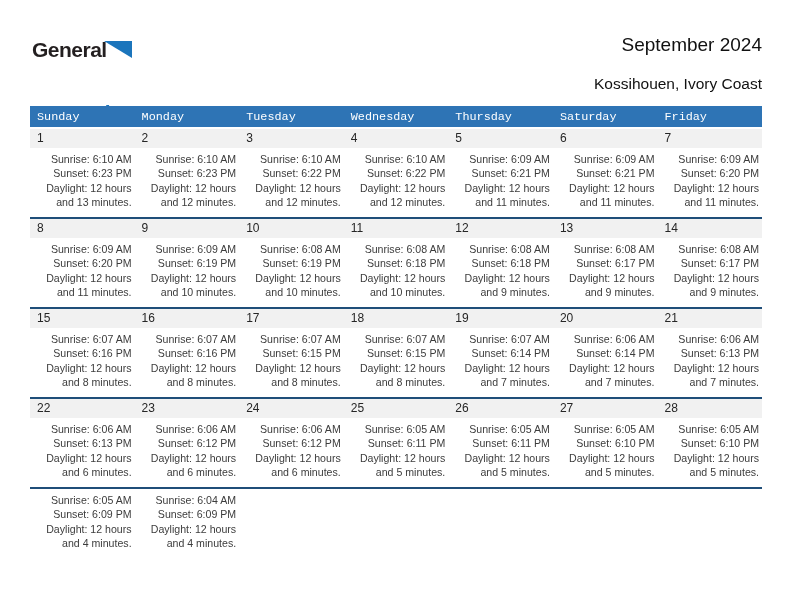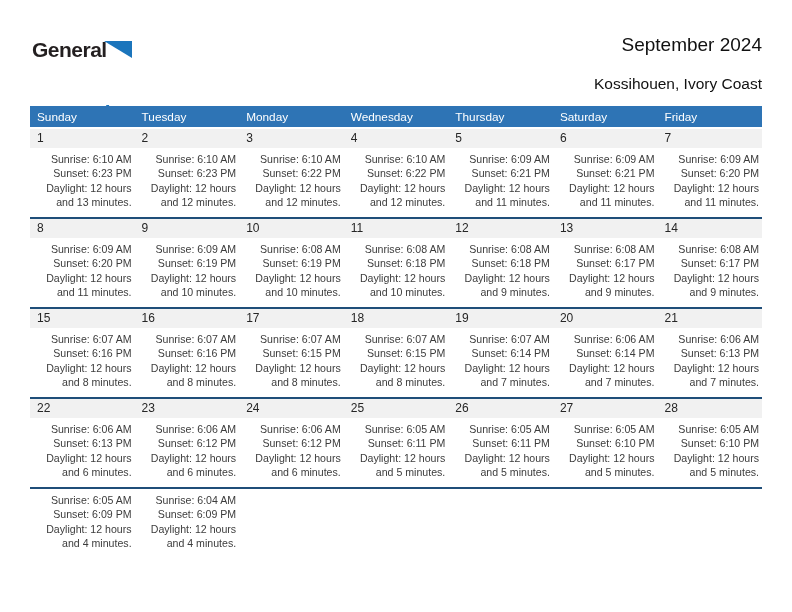--- a/index.html
+++ b/index.html
@@ -22,21 +22,21 @@
   }
   .logo-bottom { position: absolute; left: 58px; top: 17px; font-size: 21px; font-weight: 700; letter-spacing: -0.5px; color: #1b75bc; margin-top: 46px; }
 
   
   .title-block { position: absolute; right: 30px; top: 34px; text-align: right; }
   .page-title { font-size: 19px; color: #111; letter-spacing: 0; }
   .page-subtitle { font-size: 15.5px; color: #111; margin-top: 19px; }
 
   
   .calendar { position: absolute; left: 30px; top: 106px; width: 732px; }
-  .cal-header-row { display: flex; background: #2e74b5; height: 21px; }
+  .cal-header-row { display: flex; background: #2e74b5; height: 21px; font-family: Liberation Mono, monospace; }
   .cal-header-cell {
     flex: 1 1 0; color: #ffffff; font-size: 11.8px;
     padding: 4px 0 0 7px; box-sizing: border-box;
     overflow: hidden; white-space: nowrap;
   }
   .week { box-sizing: border-box; height: 90px; border-top: 2px solid #1f4e79; }
   .week.first { height: 88px; border-top: none; margin-top: 2px; }
   .day-numbers { display: flex; background: #f1f1f1; height: 19px; }
   .num-cell {
     flex: 1 1 0; font-size: 12px; color: #262626;
@@ -61,22 +61,22 @@
   </div>
 
   <div class="title-block">
     <div class="page-title">September 2024</div>
     <div class="page-subtitle">Kossihouen, Ivory Coast</div>
   </div>
 
   <div class="calendar">
     <div class="cal-header-row">
       <div class="cal-header-cell">Sunday</div>
+      <div class="cal-header-cell">Monday</div>
       <div class="cal-header-cell">Tuesday</div>
-      <div class="cal-header-cell">Monday</div>
       <div class="cal-header-cell">Wednesday</div>
       <div class="cal-header-cell">Thursday</div>
       <div class="cal-header-cell">Saturday</div>
       <div class="cal-header-cell">Friday</div>
     </div>
     <div>
         <div class="week first">
           <div class="day-numbers">
             <div class="num-cell">1</div>
             <div class="num-cell">2</div>

